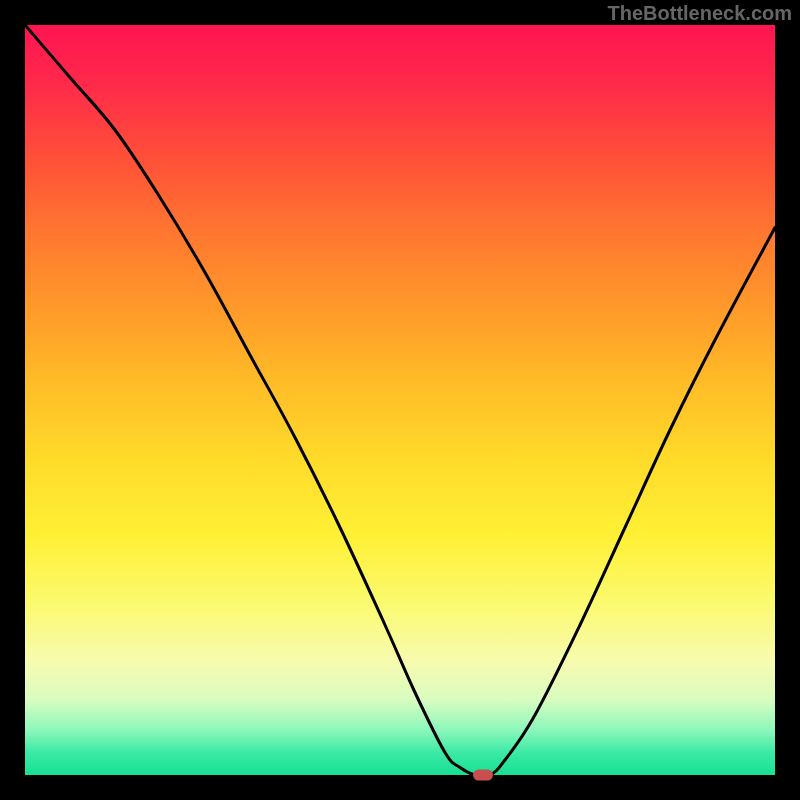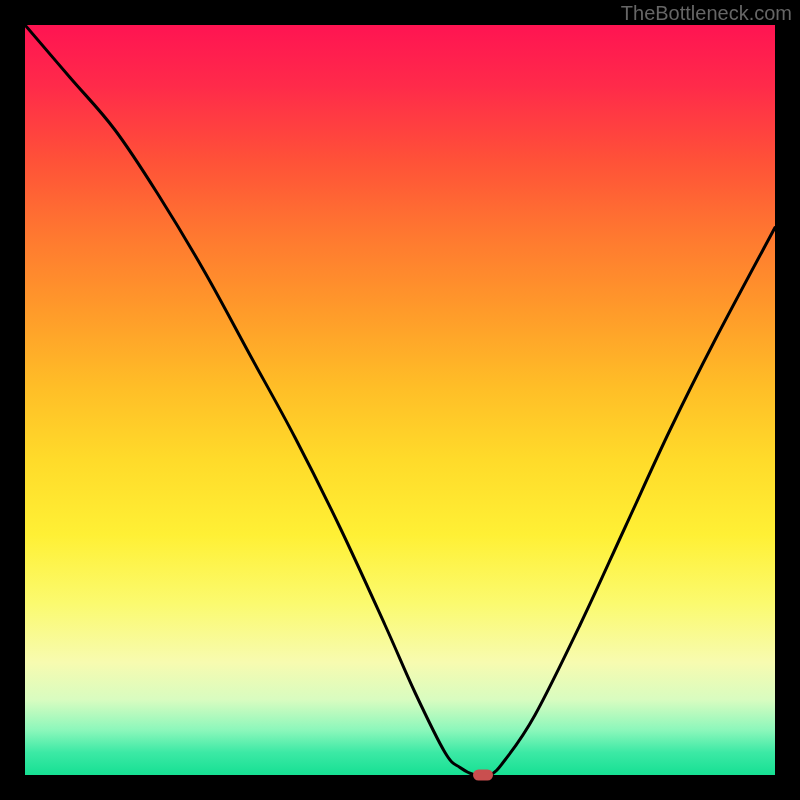--- a/index.html
+++ b/index.html
@@ -10,21 +10,21 @@
     background: #000;
     position: relative;
     font-family: Arial, sans-serif;
   }
   .watermark {
     position: absolute;
     top: 2px;
     right: 8px;
     color: #666;
     font-size: 20px;
-    font-weight: normal;
+    font-weight: bold;
     z-index: 10;
   }
   .plot-area {
     position: absolute;
     left: 25px;
     top: 25px;
     width: 750px;
     height: 750px;
     background: linear-gradient(to bottom,
       #ff1452 0%,

